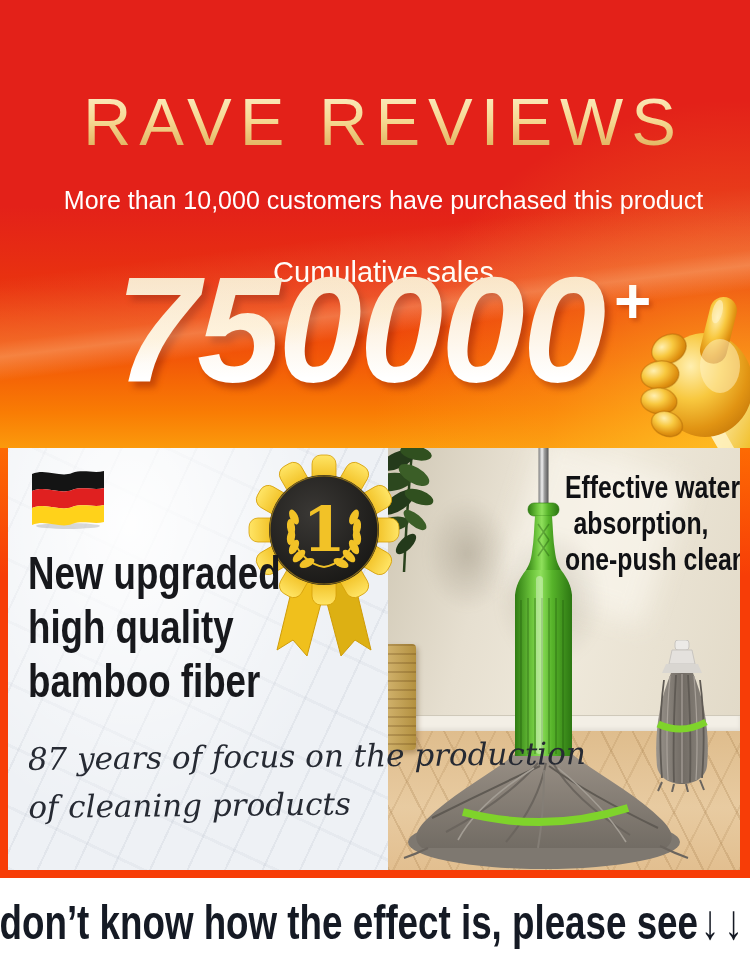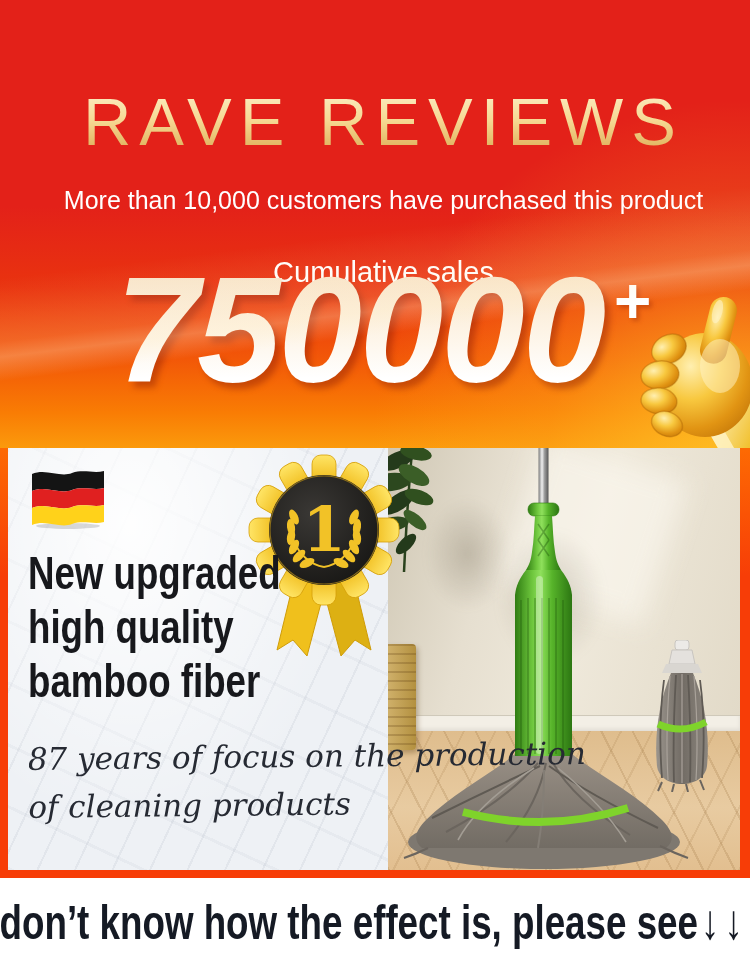--- a/index.html
+++ b/index.html
@@ -325,20 +325,25 @@
             <path d="M36,34 C36,70 36,108 36,143" stroke="#a9a29a" stroke-width="1.2"></path>
             <path d="M42,35 C44,70 45,108 44,142" stroke="#5f5a54" stroke-width="1.8"></path>
             <path d="M48,36 C51,70 52,105 50,140" stroke="#a9a29a" stroke-width="1.2"></path>
             <path d="M54,40 C58,70 59,100 56,138" stroke="#5f5a54" stroke-width="1.8"></path>
             <path d="M12,84 Q36,95 60,82" stroke="#7fd32b" stroke-width="7"></path>
             <path d="M16,142 L12,151 M28,144 L26,152 M40,144 L42,152 M54,140 L58,150" stroke="#6b655e" stroke-width="2"></path>
           </g>
         </svg>
       </div>
 
+      <div class="caption">
+        <span>Effective water</span>
+        <span>absorption,</span>
+        <span>one-push clean</span>
+      </div>
     </div>
   </section>
 
   <footer class="footer">
     <div class="footer-line">
       <span>I don’t know how the effect is, please see</span><span class="footer-arrows">↓↓↓</span>
     </div>
   </footer>
 
 </div>

